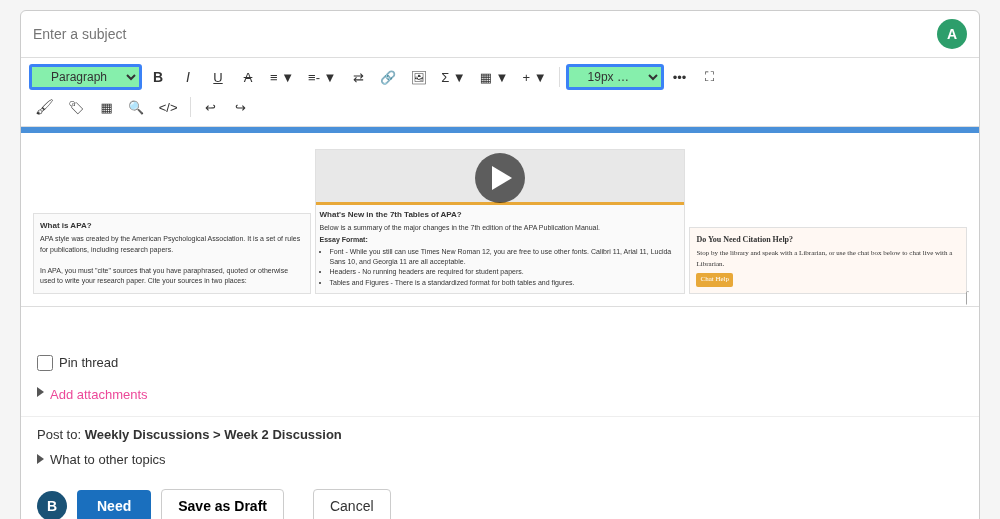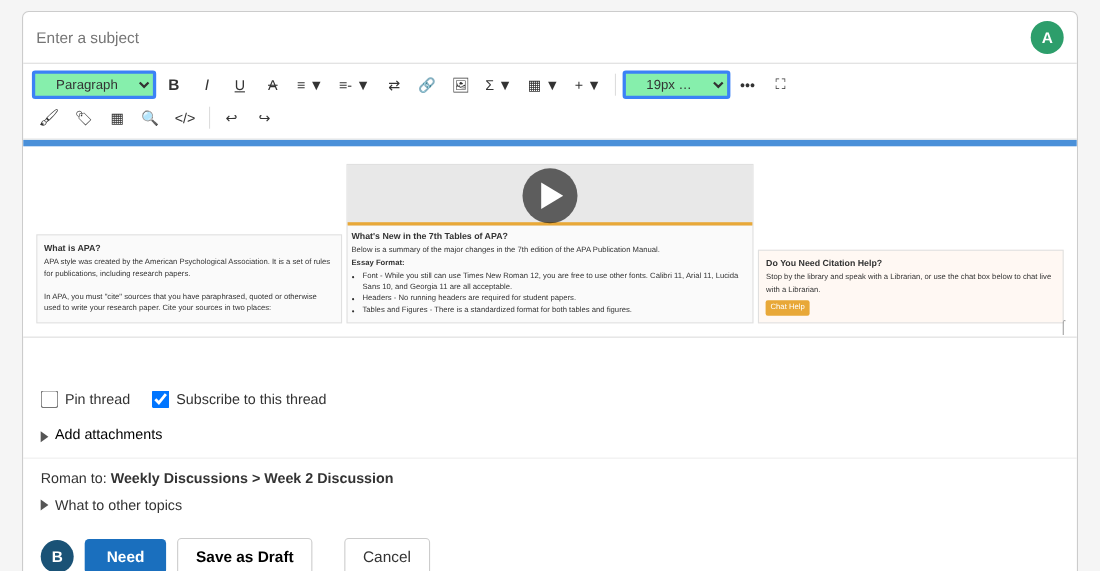--- a/index.html
+++ b/index.html
@@ -195,24 +195,24 @@
       color: #333;
       cursor: pointer;
     }
     .checkbox-item input[type="checkbox"] {
       width: 16px;
       height: 16px;
       cursor: pointer;
     }
     .attachments-row {
       display: flex;
-      align-items: flex-end;
+      align-items: flex-start;
       gap: 6px;
       font-size: 13px;
-      color: #000000;
+      color: #ec4899;
       cursor: pointer;
       padding: 4px 0;
     }
     .chevron-right {
       display: inline-block;
       width: 0;
       height: 0;
       border-top: 5px solid transparent;
       border-bottom: 5px solid transparent;
       border-left: 7px solid #555;
@@ -314,20 +314,21 @@
     .orange-bar {
       position: absolute;
       bottom: 0;
       left: 0;
       right: 0;
       height: 3px;
       background: #e8a838;
     }
     .doc-col-right-inner {
       background: #fff8f3;
+      font-family: Liberation Serif, serif;
     }
   </style>
 </head>
 <body>
 
 <div class="container">
 
   <div class="subject-bar">
     <input class="subject-input" type="text" placeholder="Enter a subject" style="">
     <div class="avatar-circle">
@@ -413,34 +414,30 @@
     </div>
     <div class="editor-resize-handle">⌠</div>
   </div>
 
   <div class="options-area">
     <div class="checkboxes-row">
       <label class="checkbox-item">
         <input type="checkbox" style="">
         <span>Pin thread</span>
       </label>
-      <label class="checkbox-item">
-        <input type="checkbox" checked="" style="">
-        <span>Subscribe to this thread</span>
-      </label>
     </div>
     <div class="attachments-row">
       <div class="chevron-right"></div>
       <span>Add attachments</span>
     </div>
   </div>
 
   <div class="post-to-area">
     <div class="post-to-label">
-      <span>Roman to:</span>
+      <span>Post to:</span>
       <strong>Weekly Discussions &gt; Week 2 Discussion</strong>
     </div>
     <div class="post-other-topics">
       <div class="chevron-right"></div>
       <span>What to other topics</span>
     </div>
   </div>
 
   <div class="footer-area">
     <div class="avatar-circle-b">

